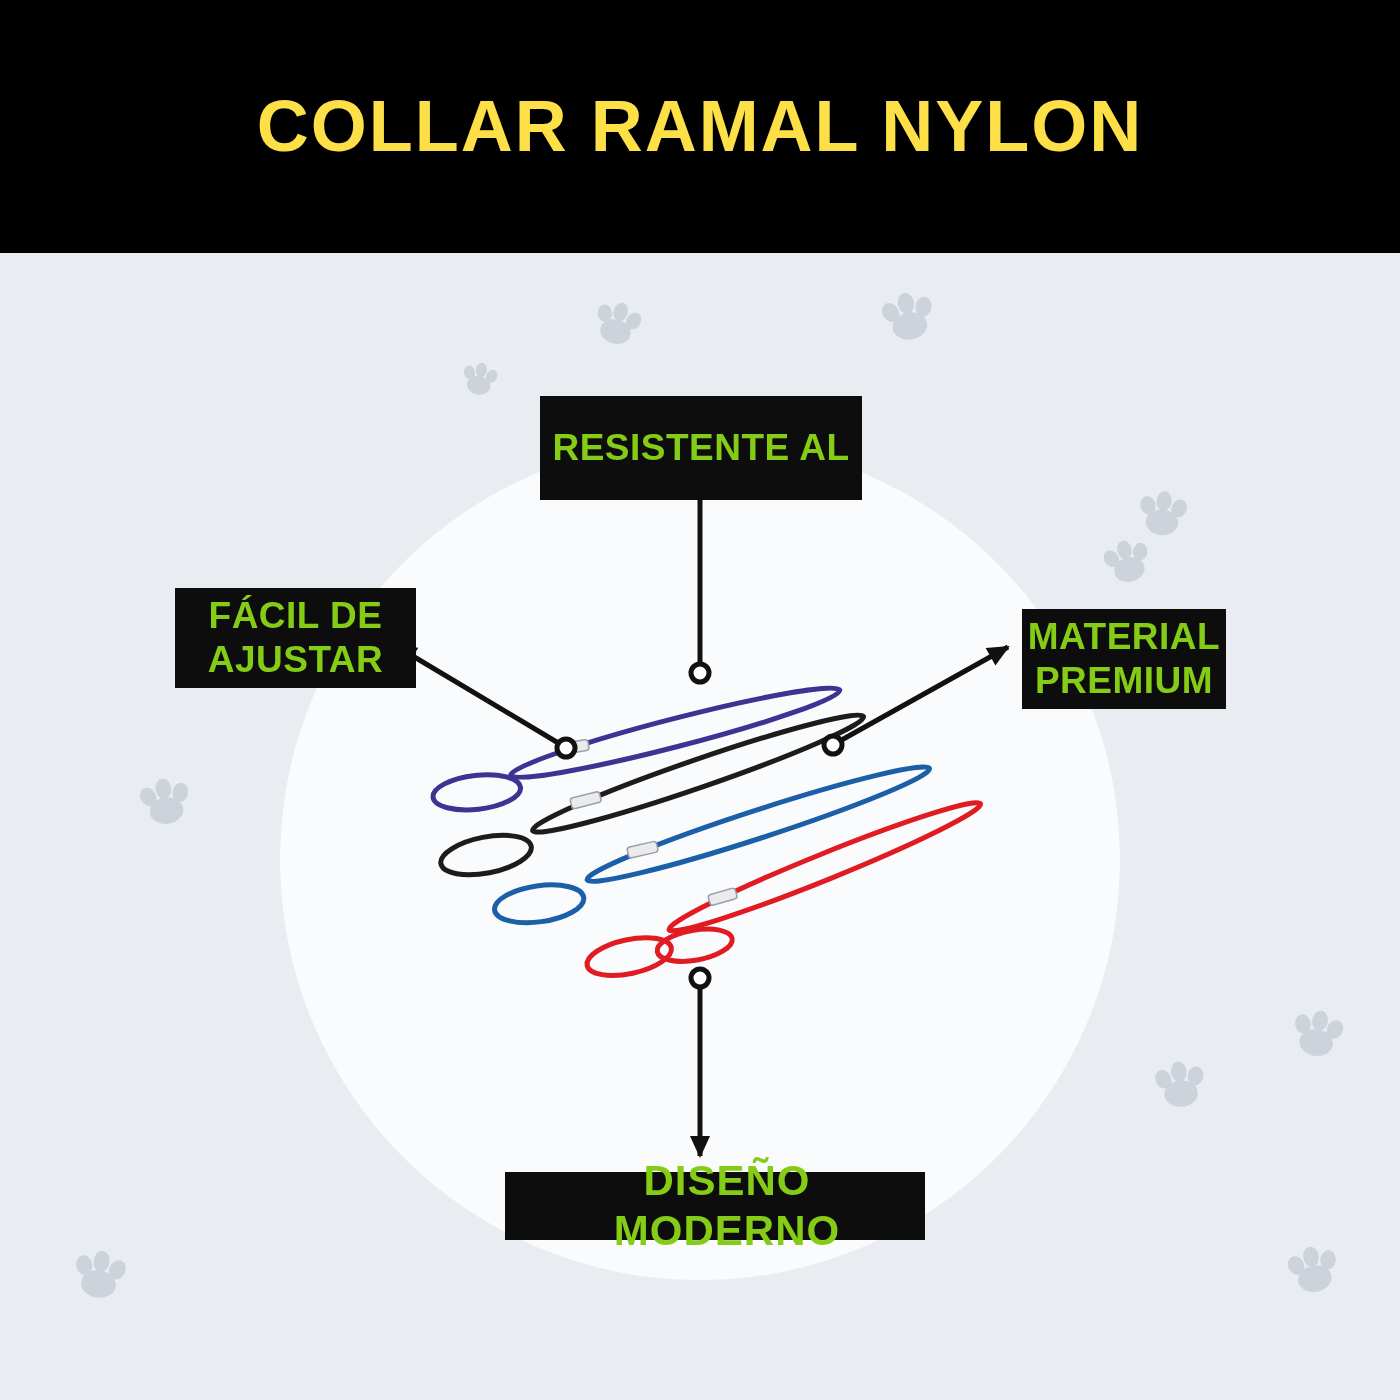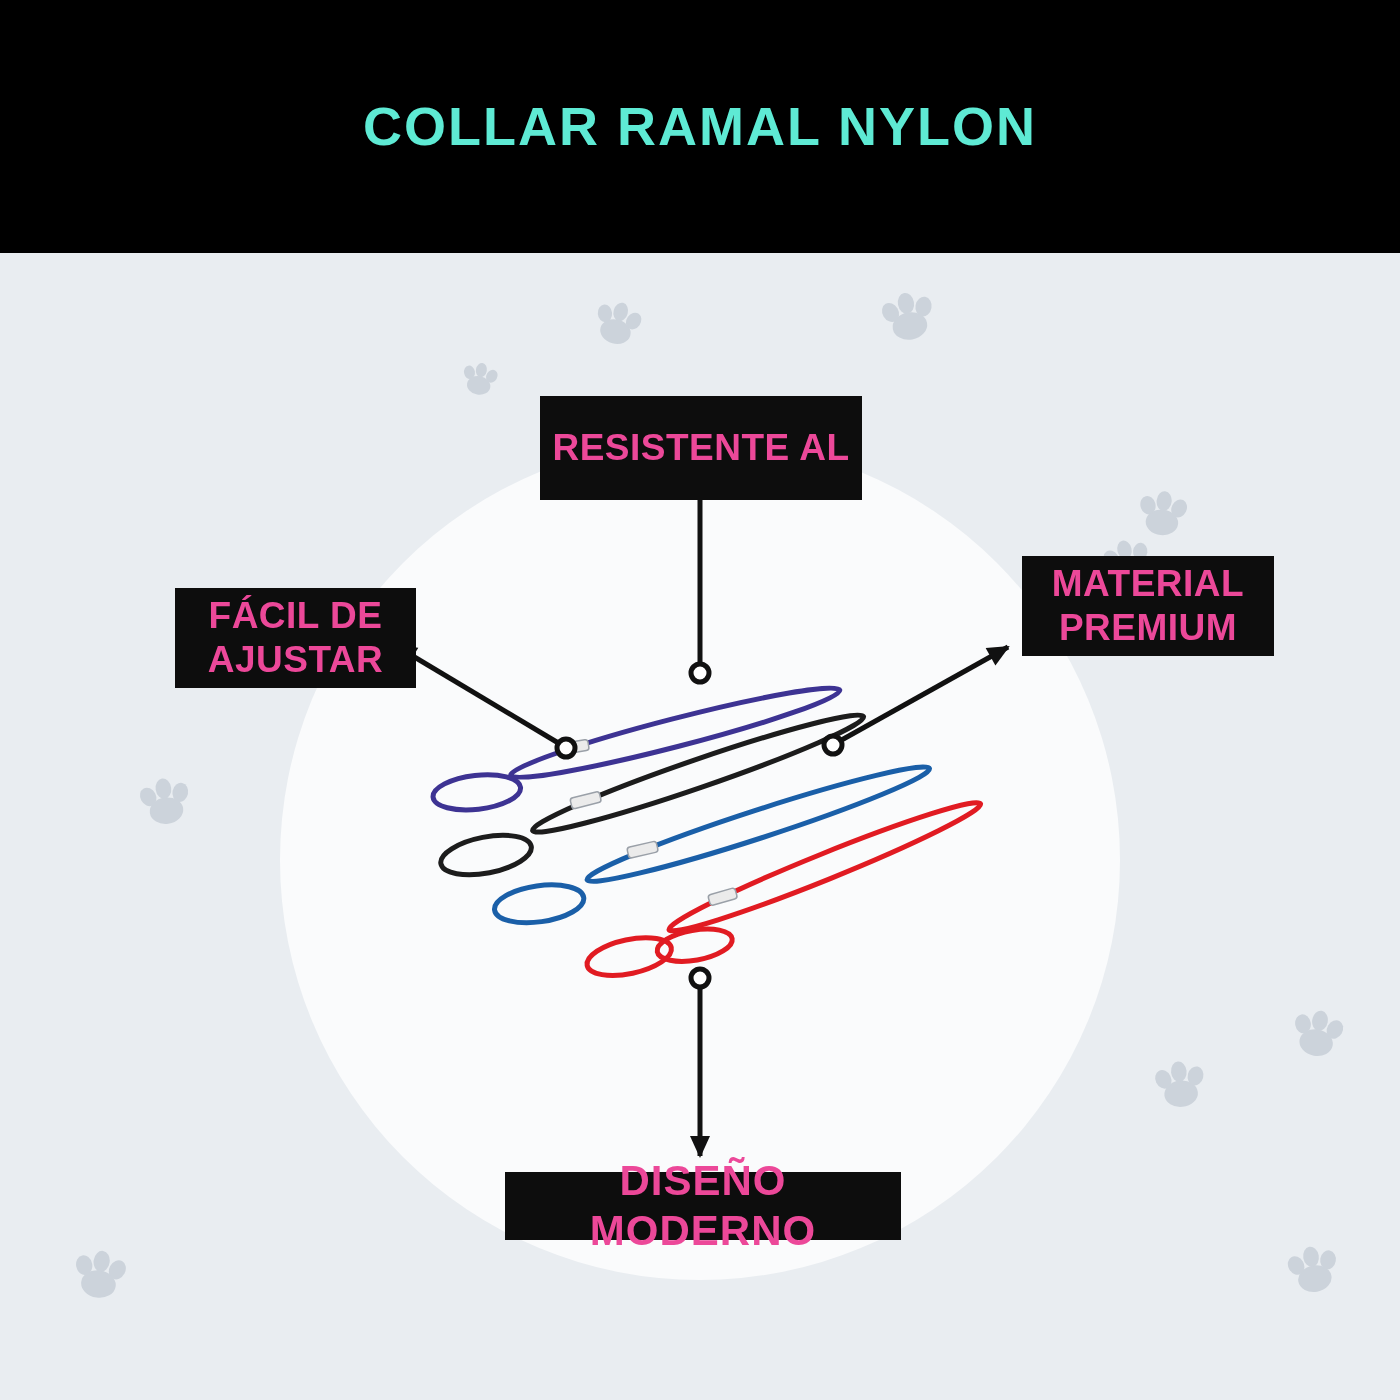--- a/index.html
+++ b/index.html
@@ -5,35 +5,35 @@
   html,body{margin:0;padding:0;background:#ffffff;}
   .canvas{
     position:relative;width:1400px;height:1400px;overflow:hidden;
     background:#e9edf1;font-family:"Liberation Sans",sans-serif;
   }
   .header{
     position:absolute;top:0;left:0;width:1400px;height:253px;background:#000000;
     display:flex;align-items:center;justify-content:center;text-align:center;z-index:3;
   }
   .header h1{
-    margin:12px;color:#5eead4;font-size:54px;line-height:1.08;font-weight:700;
+    margin:12px;color:#fde047;font-size:72px;line-height:1.08;font-weight:700;
     letter-spacing:2px;text-transform:uppercase;
   }
   .header h1 span{display:block;}
   .stage-svg{position:absolute;top:0;left:0;z-index:1;}
   .callout{
-    position:absolute;background:#0d0d0d;color:#ec4899;z-index:4;
+    position:absolute;background:#0d0d0d;color:#84cc16;z-index:4;
     display:flex;flex-direction:column;align-items:center;justify-content:center;
     font-weight:700;text-align:center;text-transform:uppercase;
     font-size:37px;line-height:1.18;letter-spacing:0.5px;
   }
   #callout-top{left:540px;top:396px;width:322px;height:104px;}
   #callout-left{left:175px;top:588px;width:241px;height:100px;}
-  #callout-right{left:1022px;top:556px;width:252px;height:100px;}
-  #callout-bottom{left:505px;top:1172px;width:396px;height:68px;font-size:42px;letter-spacing:1px;}
+  #callout-right{left:1022px;top:609px;width:204px;height:100px;}
+  #callout-bottom{left:505px;top:1172px;width:396px;height:68px;font-size:42px;letter-spacing:1px;padding-left:24px;}
 </style>
 </head>
 <body>
 
 <div class="canvas">
 
   <svg class="stage-svg" width="1400" height="1400" viewBox="0 0 1400 1400">
     <defs>
       <g id="paw-shape">
         <ellipse cx="0" cy="18" rx="28" ry="22"></ellipse>

